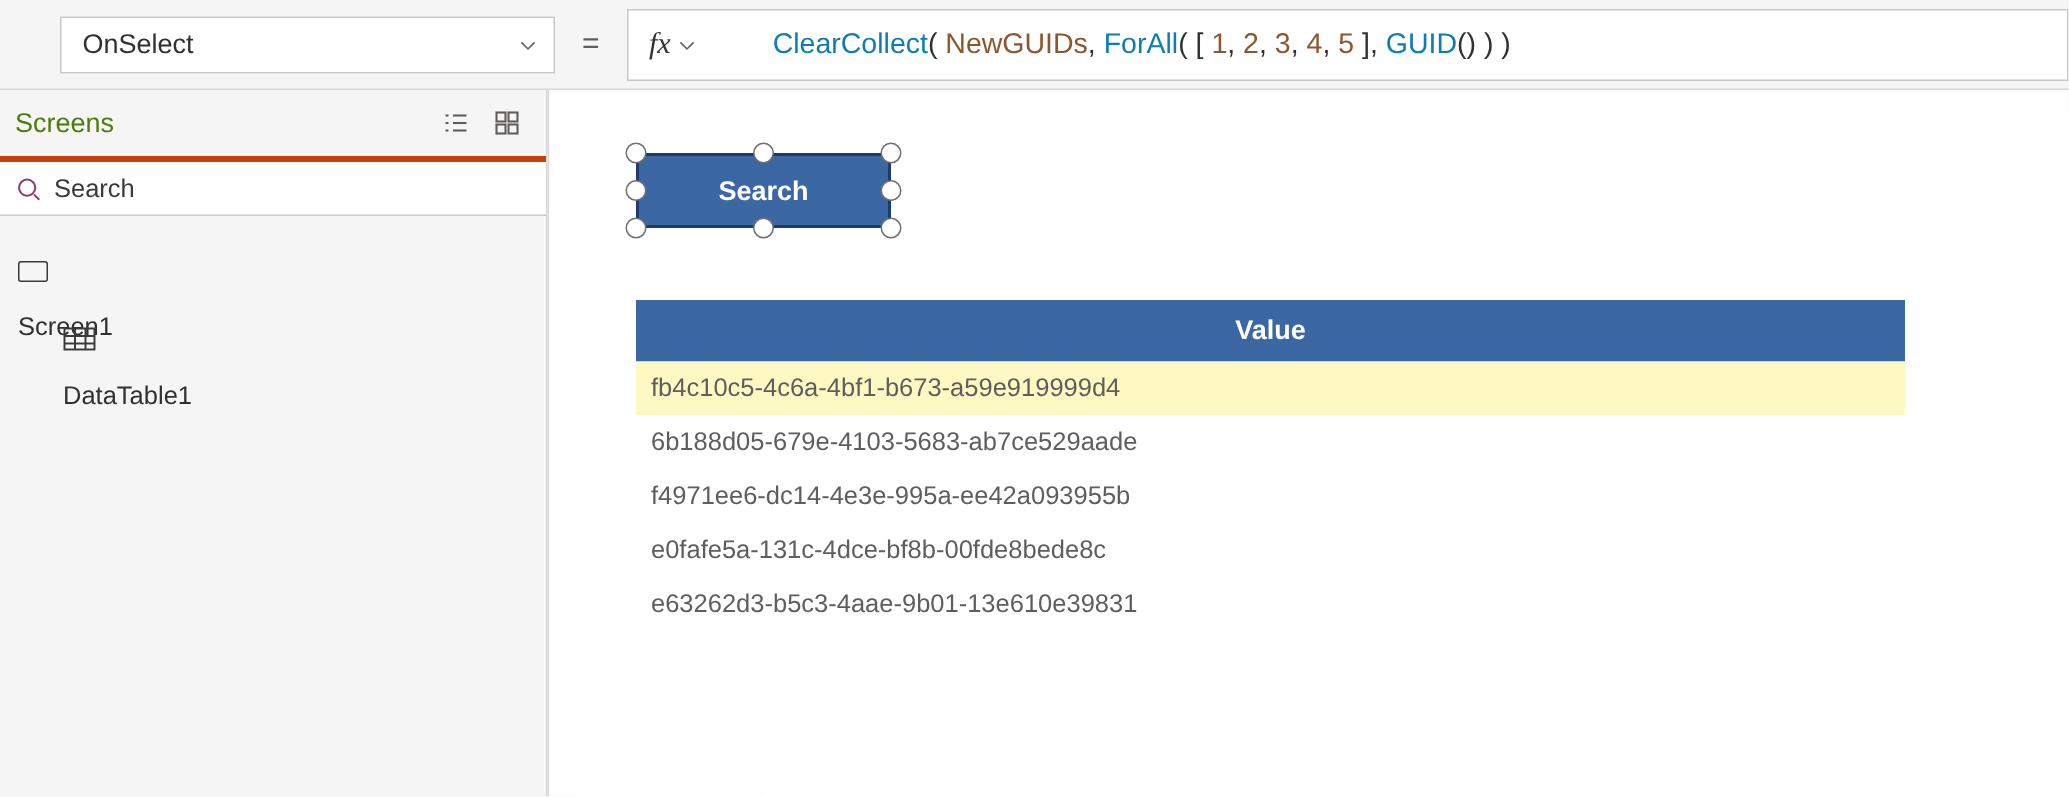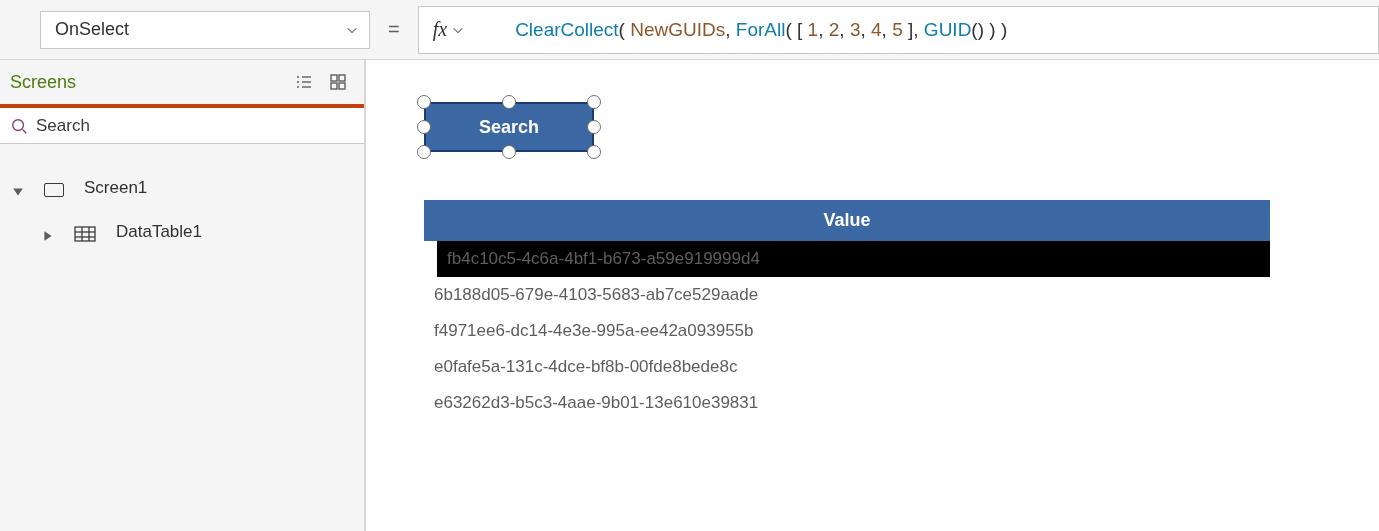--- a/index.html
+++ b/index.html
@@ -123,25 +123,26 @@
       flex: 1;
     }
     .search-input::placeholder { color: #3b3a39; }
 
     .tree {
       padding-top: 10px;
       font-size: 17px;
     }
     .tree-row {
       display: flex;
-      align-items: flex-end;
+      align-items: flex-start;
       height: 44px;
       padding-left: 12px;
       gap: 20px;
       cursor: pointer;
+      flex-direction: column;
     }
     .tree-row.indent1 { padding-left: 42px; }
     .tree-row.indent2 { padding-left: 68px; }
     .tree-row.selected { background: #e1e1e1; }
     .tree-caret {
       width: 12px; height: 12px;
       fill: #605e5c;
     }
     .tree-caret.collapsed { transform: rotate(-90deg); }
     .node-icon {
@@ -227,21 +228,21 @@
       padding: 10px 0;
       text-align: center;
       font-weight: 700;
     }
     .dt-row {
       font-size: 17px;
       color: #605e5c;
       padding: 8px 10px;
       background: #ffffff;
     }
-    .dt-row.sel { background: #000000; margin-left: 13px; }
+    .dt-row.sel { background: #fef9c3; }
   </style>
 </head>
 <body>
 
 <div class="top-bar">
   <div class="property-select">
     <span>OnSelect</span>
     <svg class="chevron-down" viewBox="0 0 16 16">
         <polyline points="3,6 8,11 13,6"></polyline>
       </svg>

